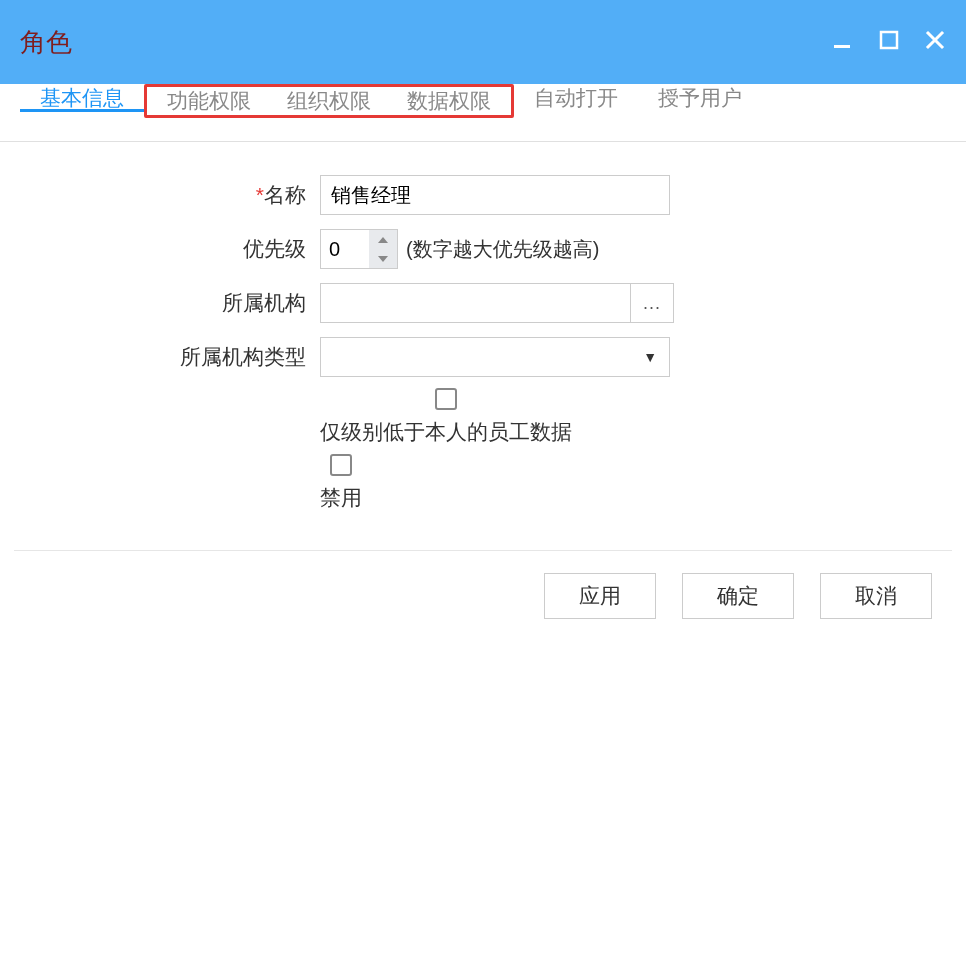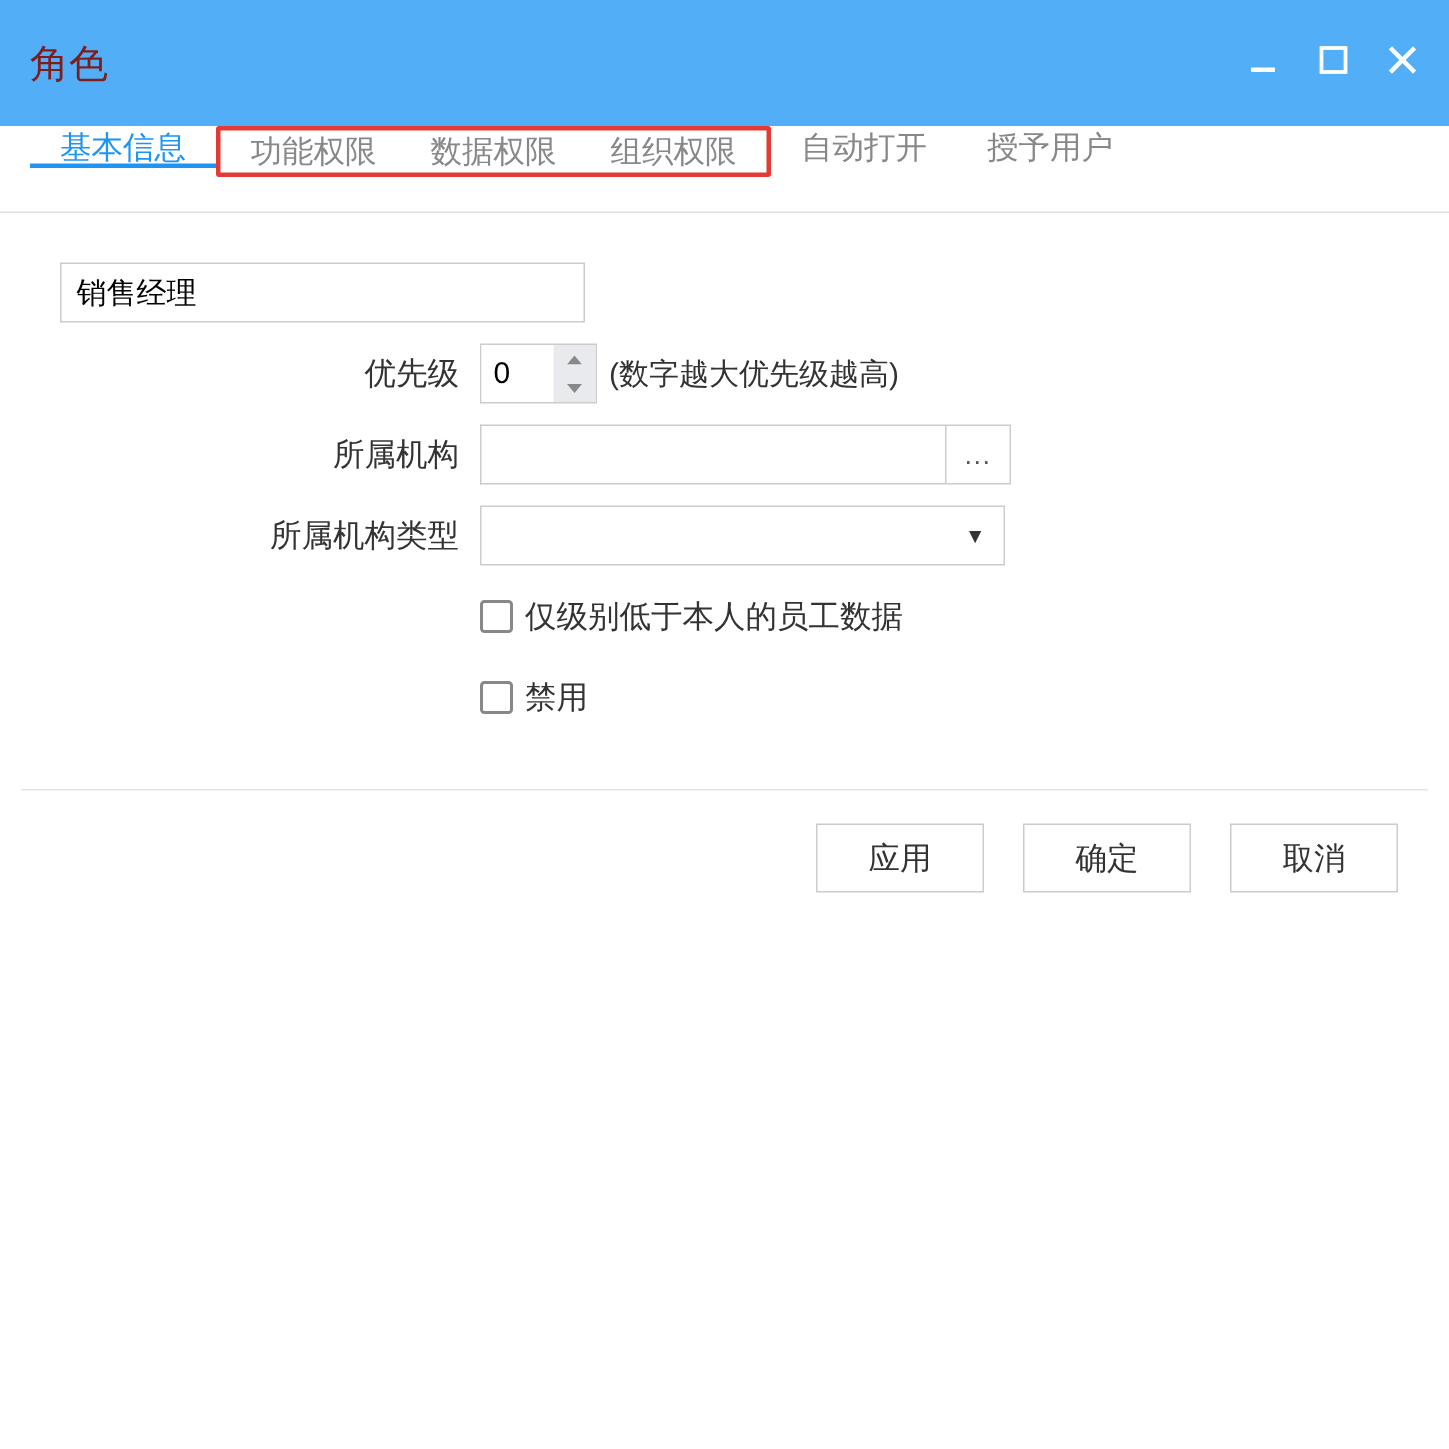--- a/index.html
+++ b/index.html
@@ -186,20 +186,21 @@
     font-size: 14px;
     color: #333;
   }
 
   
   .chk {
     display: flex;
     align-items: center;
     gap: 8px;
     cursor: pointer;
+    flex-direction: column;
   }
   .chk .box {
     width: 22px;
     height: 22px;
     border: 2px solid #888;
     border-radius: 3px;
     background: #fff;
   }
   .chk .lbl { font-size: 21px; }
 
@@ -259,30 +260,33 @@
           <path d="M4 4 L18 18 M18 4 L4 18" stroke="#fff" stroke-width="3" stroke-linecap="square"></path>
         </svg>
     </span>
   </div>
 </div>
 
 <div class="tabs">
   <div class="tab active">基本信息</div>
   <div class="highlight-box">
     <div class="tab">功能权限</div>
+    <div class="tab">组织权限</div>
     <div class="tab">数据权限</div>
-    <div class="tab">组织权限</div>
   </div>
   <div class="tab">自动打开</div>
   <div class="tab">授予用户</div>
 </div>
 
 <div class="form">
 
   <div class="row">
+    <div class="label">
+      <span class="req">*</span><span>名称</span>
+    </div>
     <div class="control">
       <input type="text" class="txt" value="销售经理" style="">
     </div>
   </div>
 
   <div class="row">
     <div class="label">优先级</div>
     <div class="control">
       <div class="spin">
         <input type="text" value="0" style="">

